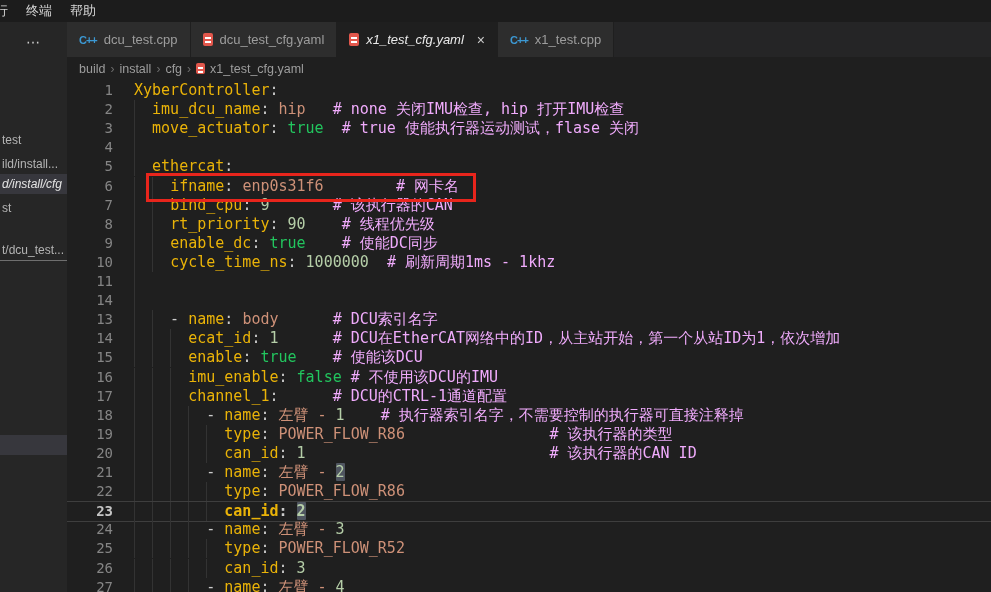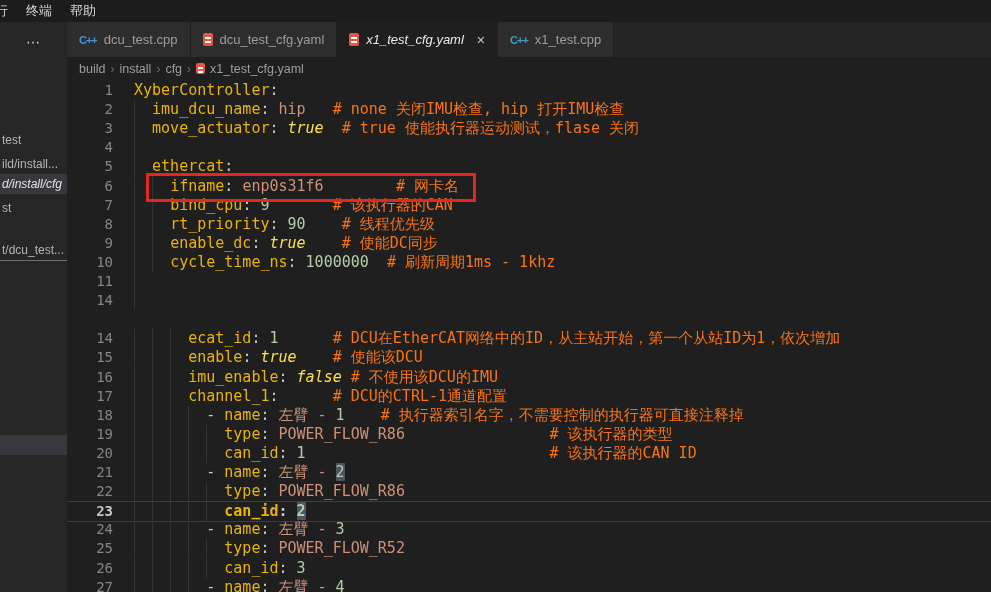--- a/index.html
+++ b/index.html
@@ -41,21 +41,21 @@
   
   #code{position:absolute;left:0;top:59px;right:0;bottom:0;background:#1f1f1f;
         font-family:"DejaVu Sans Mono","Liberation Mono",monospace;font-size:15px;}
   .line{position:absolute;left:0;right:0;height:19.1px;line-height:19.1px;white-space:pre;}
   .ln{position:absolute;left:6px;width:40px;text-align:right;color:#858585;font-size:14px;}
   .line.current .ln{color:#c6c6c6;}
   .line.current{border-top:1px solid #3e3e3e;border-bottom:1px solid #3e3e3e;font-weight:bold;}
   .lcontent{position:absolute;left:67px;top:0;}
   .guide{position:absolute;top:0;width:1px;height:19.1px;background:#333333;}
   .tk-k{color:#eab308;} .tk-p{color:#cccccc;} .tk-s{color:#ce9178;}
-  .tk-n{color:#b5cea8;} .tk-b{color:#fde047;font-style:italic;} .tk-c{color:#f97316;}
+  .tk-n{color:#b5cea8;} .tk-b{color:#22c55e;} .tk-c{color:#f0abfc;}
   .tk-hl{background:#4f5560;border-radius:1px;}
   
   #red-box{position:absolute;left:146px;top:173px;width:330px;height:29px;
            border:3px solid #e8251c;box-sizing:border-box;pointer-events:none;}
 </style>
 </head>
 <body>
 
 <div id="root">
   <div id="menubar">
@@ -113,20 +113,21 @@
         <div class="line" style="top: 38.2px;"><span class="ln">3</span><span class="guide" style="left: 67px;"></span><span class="lcontent"><span class="tk-p">  </span><span class="tk-k">move_actuator</span><span class="tk-p">: </span><span class="tk-b">true</span><span class="tk-p">  </span><span class="tk-c"># true 使能执行器运动测试，flase 关闭</span></span></div>
         <div class="line" style="top: 57.3px;"><span class="ln">4</span><span class="guide" style="left: 67px;"></span><span class="lcontent"></span></div>
         <div class="line" style="top: 76.4px;"><span class="ln">5</span><span class="guide" style="left: 67px;"></span><span class="lcontent"><span class="tk-p">  </span><span class="tk-k">ethercat</span><span class="tk-p">:</span></span></div>
         <div class="line" style="top: 95.5px;"><span class="ln">6</span><span class="guide" style="left: 67px;"></span><span class="guide" style="left: 85.06px;"></span><span class="lcontent"><span class="tk-p">    </span><span class="tk-k">ifname</span><span class="tk-p">: </span><span class="tk-s">enp0s31f6</span><span class="tk-p">        </span><span class="tk-c"># 网卡名</span></span></div>
         <div class="line" style="top: 114.6px;"><span class="ln">7</span><span class="guide" style="left: 67px;"></span><span class="guide" style="left: 85.06px;"></span><span class="lcontent"><span class="tk-p">    </span><span class="tk-k">bind_cpu</span><span class="tk-p">: </span><span class="tk-n">9</span><span class="tk-p">       </span><span class="tk-c"># 该执行器的CAN</span></span></div>
         <div class="line" style="top: 133.7px;"><span class="ln">8</span><span class="guide" style="left: 67px;"></span><span class="guide" style="left: 85.06px;"></span><span class="lcontent"><span class="tk-p">    </span><span class="tk-k">rt_priority</span><span class="tk-p">: </span><span class="tk-n">90</span><span class="tk-p">    </span><span class="tk-c"># 线程优先级</span></span></div>
         <div class="line" style="top: 152.8px;"><span class="ln">9</span><span class="guide" style="left: 67px;"></span><span class="guide" style="left: 85.06px;"></span><span class="lcontent"><span class="tk-p">    </span><span class="tk-k">enable_dc</span><span class="tk-p">: </span><span class="tk-b">true</span><span class="tk-p">    </span><span class="tk-c"># 使能DC同步</span></span></div>
         <div class="line" style="top: 171.9px;"><span class="ln">10</span><span class="guide" style="left: 67px;"></span><span class="guide" style="left: 85.06px;"></span><span class="lcontent"><span class="tk-p">    </span><span class="tk-k">cycle_time_ns</span><span class="tk-p">: </span><span class="tk-n">1000000</span><span class="tk-p">  </span><span class="tk-c"># 刷新周期1ms - 1khz</span></span></div>
         <div class="line" style="top: 191px;"><span class="ln">11</span><span class="guide" style="left: 67px;"></span><span class="lcontent"></span></div>
         <div class="line" style="top: 210.1px;"><span class="ln">14</span><span class="guide" style="left: 67px;"></span></div>
+        <div class="line" style="top: 229.2px;"><span class="ln">13</span><span class="guide" style="left: 67px;"></span><span class="guide" style="left: 85.06px;"></span><span class="lcontent"><span class="tk-p">    - </span><span class="tk-k">name</span><span class="tk-p">: </span><span class="tk-s">body</span><span class="tk-p">      </span><span class="tk-c"># DCU索引名字</span></span></div>
         <div class="line" style="top: 248.3px;"><span class="ln">14</span><span class="guide" style="left: 67px;"></span><span class="guide" style="left: 85.06px;"></span><span class="guide" style="left: 103.12px;"></span><span class="lcontent"><span class="tk-p">      </span><span class="tk-k">ecat_id</span><span class="tk-p">: </span><span class="tk-n">1</span><span class="tk-p">      </span><span class="tk-c"># DCU在EtherCAT网络中的ID，从主站开始，第一个从站ID为1，依次增加</span></span></div>
         <div class="line" style="top: 267.4px;"><span class="ln">15</span><span class="guide" style="left: 67px;"></span><span class="guide" style="left: 85.06px;"></span><span class="guide" style="left: 103.12px;"></span><span class="lcontent"><span class="tk-p">      </span><span class="tk-k">enable</span><span class="tk-p">: </span><span class="tk-b">true</span><span class="tk-p">    </span><span class="tk-c"># 使能该DCU</span></span></div>
         <div class="line" style="top: 286.5px;"><span class="ln">16</span><span class="guide" style="left: 67px;"></span><span class="guide" style="left: 85.06px;"></span><span class="guide" style="left: 103.12px;"></span><span class="lcontent"><span class="tk-p">      </span><span class="tk-k">imu_enable</span><span class="tk-p">: </span><span class="tk-b">false</span><span class="tk-p"> </span><span class="tk-c"># 不使用该DCU的IMU</span></span></div>
         <div class="line" style="top: 305.6px;"><span class="ln">17</span><span class="guide" style="left: 67px;"></span><span class="guide" style="left: 85.06px;"></span><span class="guide" style="left: 103.12px;"></span><span class="lcontent"><span class="tk-p">      </span><span class="tk-k">channel_1</span><span class="tk-p">:</span><span class="tk-p">      </span><span class="tk-c"># DCU的CTRL-1通道配置</span></span></div>
         <div class="line" style="top: 324.7px;"><span class="ln">18</span><span class="guide" style="left: 67px;"></span><span class="guide" style="left: 85.06px;"></span><span class="guide" style="left: 103.12px;"></span><span class="guide" style="left: 121.18px;"></span><span class="lcontent"><span class="tk-p">        - </span><span class="tk-k">name</span><span class="tk-p">: </span><span class="tk-s">左臂 - </span><span class="tk-n">1</span><span class="tk-p">    </span><span class="tk-c"># 执行器索引名字，不需要控制的执行器可直接注释掉</span></span></div>
         <div class="line" style="top: 343.8px;"><span class="ln">19</span><span class="guide" style="left: 67px;"></span><span class="guide" style="left: 85.06px;"></span><span class="guide" style="left: 103.12px;"></span><span class="guide" style="left: 121.18px;"></span><span class="guide" style="left: 139.24px;"></span><span class="lcontent"><span class="tk-p">          </span><span class="tk-k">type</span><span class="tk-p">: </span><span class="tk-s">POWER_FLOW_R86</span><span class="tk-p">                </span><span class="tk-c"># 该执行器的类型</span></span></div>
         <div class="line" style="top: 362.9px;"><span class="ln">20</span><span class="guide" style="left: 67px;"></span><span class="guide" style="left: 85.06px;"></span><span class="guide" style="left: 103.12px;"></span><span class="guide" style="left: 121.18px;"></span><span class="guide" style="left: 139.24px;"></span><span class="lcontent"><span class="tk-p">          </span><span class="tk-k">can_id</span><span class="tk-p">: </span><span class="tk-n">1</span><span class="tk-p">                           </span><span class="tk-c"># 该执行器的CAN ID</span></span></div>
         <div class="line" style="top: 382px;"><span class="ln">21</span><span class="guide" style="left: 67px;"></span><span class="guide" style="left: 85.06px;"></span><span class="guide" style="left: 103.12px;"></span><span class="guide" style="left: 121.18px;"></span><span class="lcontent"><span class="tk-p">        - </span><span class="tk-k">name</span><span class="tk-p">: </span><span class="tk-s">左臂 - </span><span class="tk-n tk-hl">2</span></span></div>
         <div class="line" style="top: 401.1px;"><span class="ln">22</span><span class="guide" style="left: 67px;"></span><span class="guide" style="left: 85.06px;"></span><span class="guide" style="left: 103.12px;"></span><span class="guide" style="left: 121.18px;"></span><span class="guide" style="left: 139.24px;"></span><span class="lcontent"><span class="tk-p">          </span><span class="tk-k">type</span><span class="tk-p">: </span><span class="tk-s">POWER_FLOW_R86</span></span></div>
         <div class="line current" style="top: 420.2px;"><span class="ln">23</span><span class="guide" style="left: 67px;"></span><span class="guide" style="left: 85.06px;"></span><span class="guide" style="left: 103.12px;"></span><span class="guide" style="left: 121.18px;"></span><span class="guide" style="left: 139.24px;"></span><span class="lcontent"><span class="tk-p">          </span><span class="tk-k">can_id</span><span class="tk-p">: </span><span class="tk-n tk-hl">2</span></span></div>

